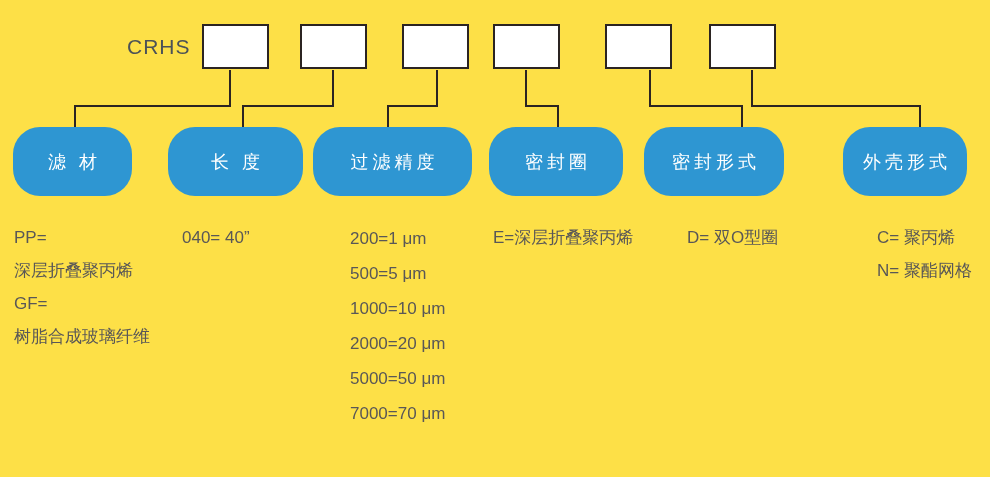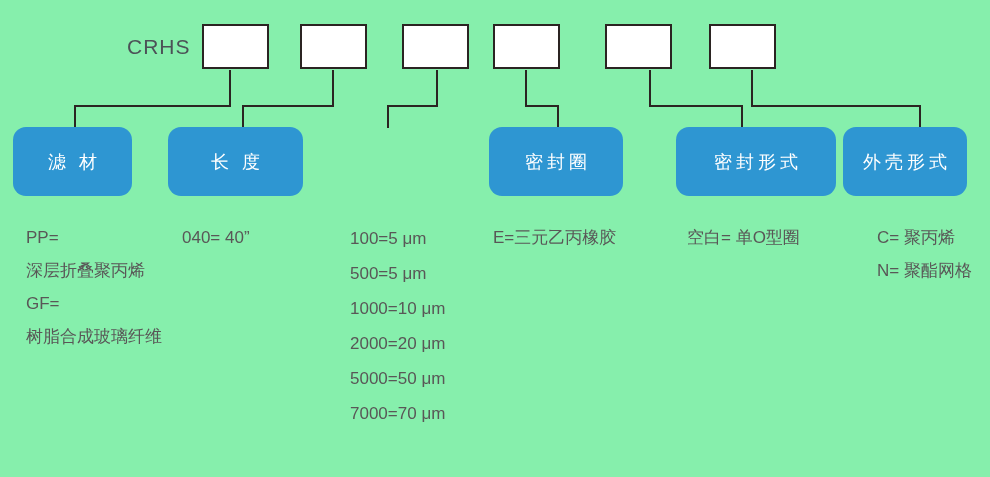--- a/index.html
+++ b/index.html
@@ -5,21 +5,21 @@
   :root{
     --pill-blue:#2E96D2;
     --line-dark:#2B2422;
     --option-text:#595757;
     --prefix-text:#4C5257;
   }
   html,body{margin:0;padding:0;background:#ffffff;}
   .canvas{
     position:relative;
     width:990px;height:477px;
-    background:#86efac;
+    background:#fde047;
     font-family:"Liberation Sans","DejaVu Sans",sans-serif;
     overflow:hidden;
   }
   .prefix{
     position:absolute;left:127px;top:36px;
     font-size:21px;letter-spacing:1px;
     color:var(--prefix-text);
     line-height:22px;
   }
   .code-box{
@@ -33,21 +33,21 @@
     position:absolute;left:0;top:0;
   }
   .connectors path{
     fill:none;
     stroke:var(--line-dark);
     stroke-width:2;
   }
   .pill{
     position:absolute;top:127px;height:69px;
     background:var(--pill-blue);
-    border-radius:13px;
+    border-radius:27px;
     display:flex;align-items:center;justify-content:center;
     color:#ffffff;
     font-size:18px;
     letter-spacing:4px;
     text-indent:4px; 
     white-space:nowrap;
   }
   .opt-col{
     position:absolute;top:221px;
     color:var(--option-text);
@@ -79,56 +79,59 @@
     <path d="M650 70 L650 106 L742 106 L742 128"></path>
     <path d="M752 70 L752 106 L920 106 L920 128"></path>
   </svg>
 
   <div class="pill" style="left:13px;width:119px">
       <span>滤 材</span>
     </div>
   <div class="pill" style="left:168px;width:135px">
       <span>长 度</span>
     </div>
+  <div class="pill" style="left:313px;width:159px">
+      <span>过滤精度</span>
+    </div>
   <div class="pill" style="left:489px;width:134px">
       <span>密封圈</span>
     </div>
-  <div class="pill" style="left:676px;width:160px">
+  <div class="pill" style="left:644px;width:140px">
       <span>密封形式</span>
     </div>
   <div class="pill" style="left:843px;width:124px">
       <span>外壳形式</span>
     </div>
 
-  <div class="opt-col" style="left:26px">
+  <div class="opt-col" style="left:14px">
     <div class="opt">PP=</div>
     <div class="opt">深层折叠聚丙烯</div>
     <div class="opt">GF=</div>
     <div class="opt">树脂合成玻璃纤维</div>
   </div>
 
   <div class="opt-col" style="left:182px">
     <div class="opt">040= 40”</div>
   </div>
 
   <div class="opt-col wide" style="left:350px">
-    <div class="opt">100=5 μm</div>
+    <div class="opt">200=1 μm</div>
     <div class="opt">500=5 μm</div>
     <div class="opt">1000=10 μm</div>
     <div class="opt">2000=20 μm</div>
     <div class="opt">5000=50 μm</div>
     <div class="opt">7000=70 μm</div>
   </div>
 
   <div class="opt-col" style="left:493px">
-    <div class="opt">E=三元乙丙橡胶</div>
+    <div class="opt">E=深层折叠聚丙烯</div>
   </div>
 
   <div class="opt-col" style="left:687px">
-    <div class="opt">空白= 单O型圈</div>
+    <div class="opt">D= 双O型圈</div>
   </div>
 
   <div class="opt-col" style="left:877px">
     <div class="opt">C= 聚丙烯</div>
     <div class="opt">N= 聚酯网格</div>
   </div>
 
 </div>
 
 </body></html>

